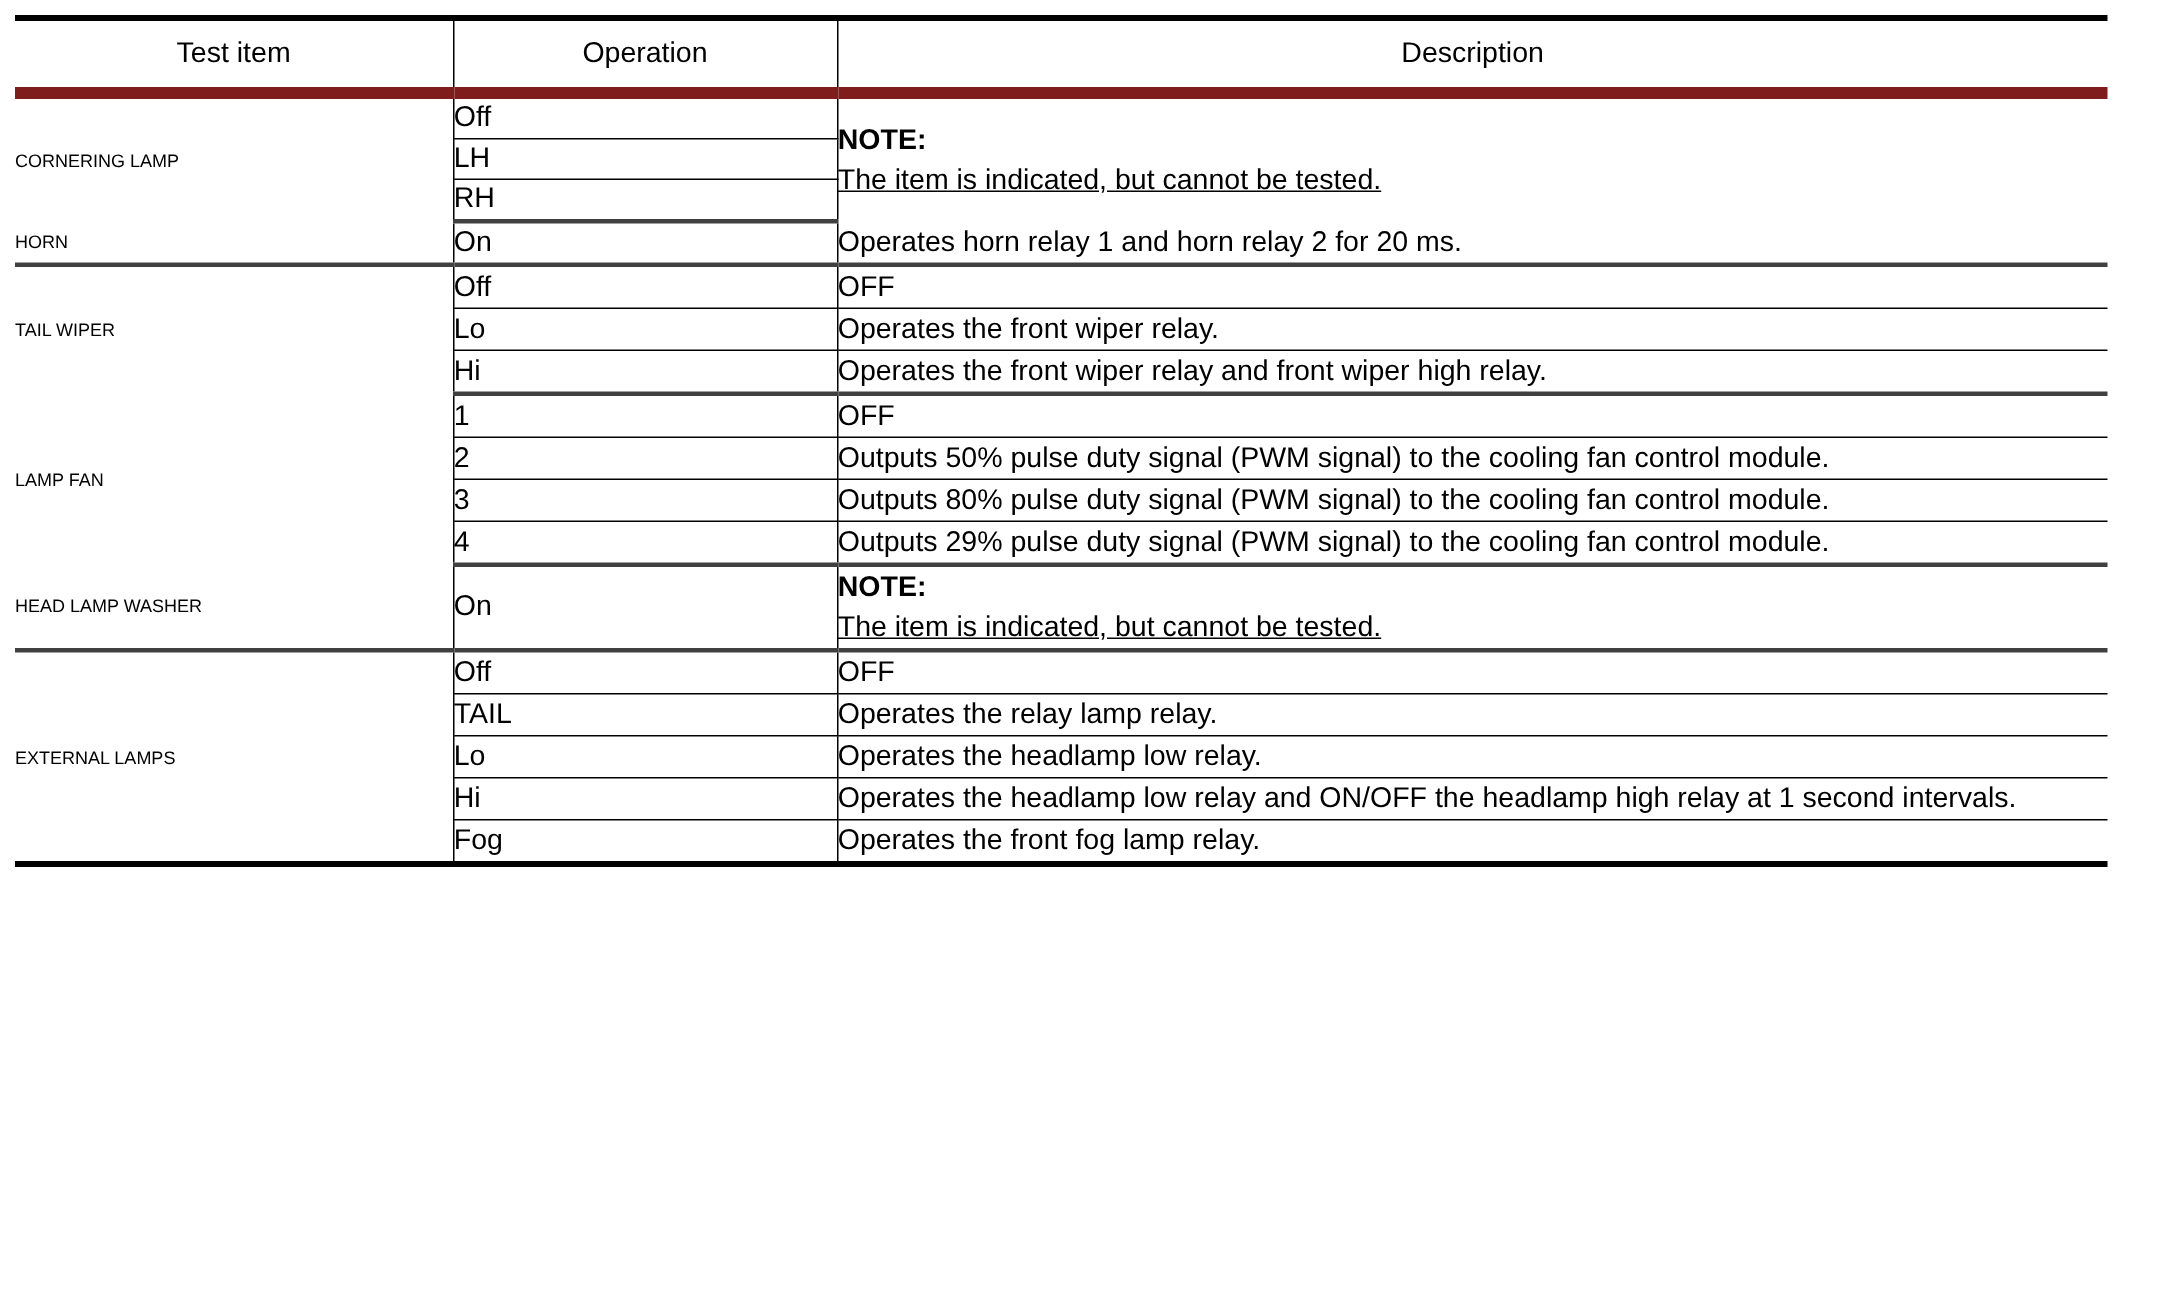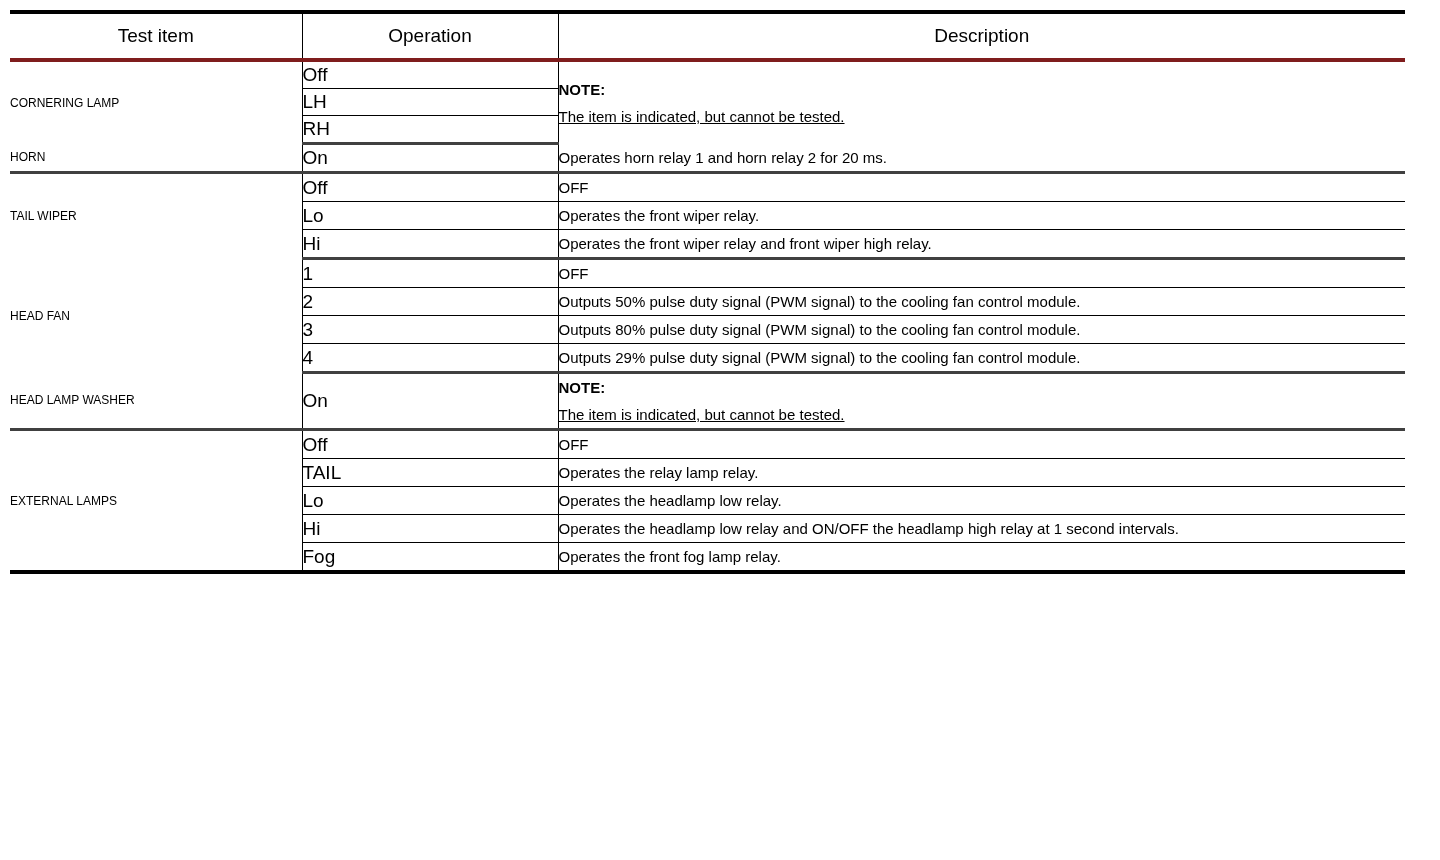--- a/index.html
+++ b/index.html
@@ -41,40 +41,40 @@
     font-weight: normal;
     padding: 0;
   }
 
   
   .hdr th {
     text-align: center;
     font-size: 19px;
     height: 44px;
     line-height: 24px;
-    border-bottom: 4px solid #7f1d1d;
+    border-bottom: 8px solid #7f1d1d;
   }
   .hdr th.h-item { border-right: 1px solid #000; }
   .hdr th.h-oper { border-right: 1px solid #000; }
 
   
   .item-cell {
     font-size: 12px;
     padding: 6px 8px 6px 28px;
     border-right: 1px solid #000;
     line-height: 26px;
   }
   .oper-cell {
     font-size: 19px;
     padding: 6px 8px 6px 18px;
     border-right: 1px solid #000;
     line-height: 26px;
   }
   .desc-cell {
-    font-size: 15px;
+    font-size: 19px;
     padding: 7px 10px 7px 18px;
     line-height: 27px;
   }
   .rule-thick > td { border-bottom: 3px solid #404040; }
   .rule-none > td { border-bottom: 0; }
 
   td.thin-b { border-bottom: 1px solid #000; }
   td.no-b { border-bottom: 0; }
 
   .note-strong { font-weight: bold; display: block; }
@@ -130,21 +130,21 @@
       <tr>
         <td class="oper-cell thin-b">Lo</td>
         <td class="desc-cell thin-b">Operates the front wiper relay.</td>
       </tr>
       <tr class="rule-thick">
         <td class="oper-cell">Hi</td>
         <td class="desc-cell">Operates the front wiper relay and front wiper high relay.</td>
       </tr>
 
       <tr>
-        <td class="item-cell no-b" rowspan="4">HEAD FAN</td>
+        <td class="item-cell no-b" rowspan="4">LAMP FAN</td>
         <td class="oper-cell thin-b">1</td>
         <td class="desc-cell thin-b">OFF</td>
       </tr>
       <tr>
         <td class="oper-cell thin-b">2</td>
         <td class="desc-cell thin-b">Outputs 50% pulse duty signal (PWM signal) to the cooling fan control module.</td>
       </tr>
       <tr>
         <td class="oper-cell thin-b">3</td>
         <td class="desc-cell thin-b">Outputs 80% pulse duty signal (PWM signal) to the cooling fan control module.</td>

